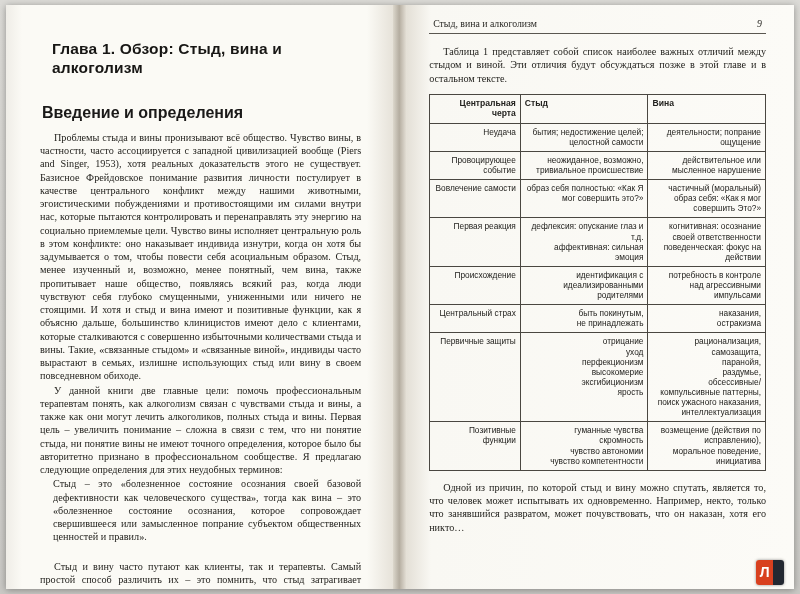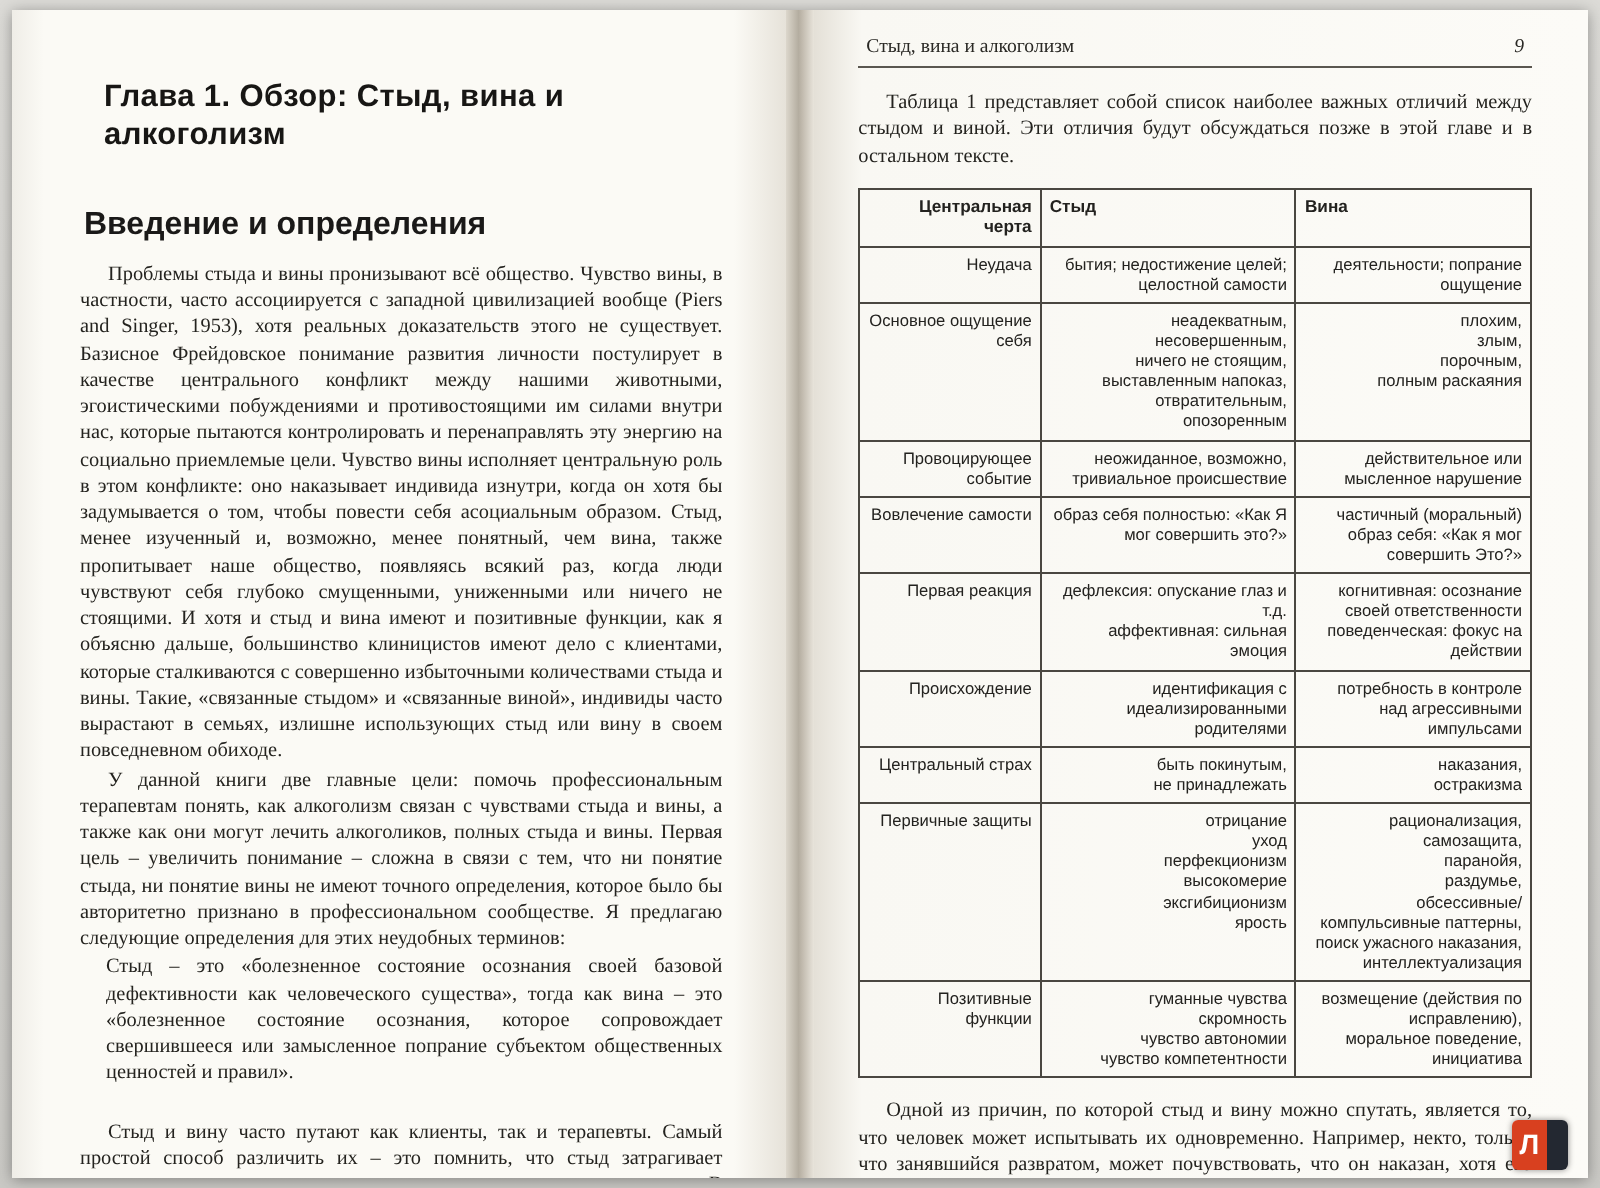--- a/index.html
+++ b/index.html
@@ -97,33 +97,20 @@
             <th class="center">Вина</th>
           </tr>
         </thead>
         <tbody>
           <tr>
             <td>Неудача</td>
             <td>бытия; недостижение целей; целостной самости</td>
             <td>деятельности; попрание ощущение</td>
           </tr>
           <tr>
-            <td>Основное ощущение себя</td>
-            <td>неадекватным,
-несовершенным,
-ничего не стоящим,
-выставленным напоказ,
-отвратительным,
-опозоренным</td>
-            <td>плохим,
-злым,
-порочным,
-полным раскаяния</td>
-          </tr>
-          <tr>
             <td>Провоцирующее событие</td>
             <td>неожиданное, возможно, тривиальное происшествие</td>
             <td>действительное или мысленное нарушение</td>
           </tr>
           <tr>
             <td>Вовлечение самости</td>
             <td>образ себя полностью: «Как Я мог совершить это?»</td>
             <td>частичный (моральный) образ себя: «Как я мог совершить Это?»</td>
           </tr>
           <tr>

